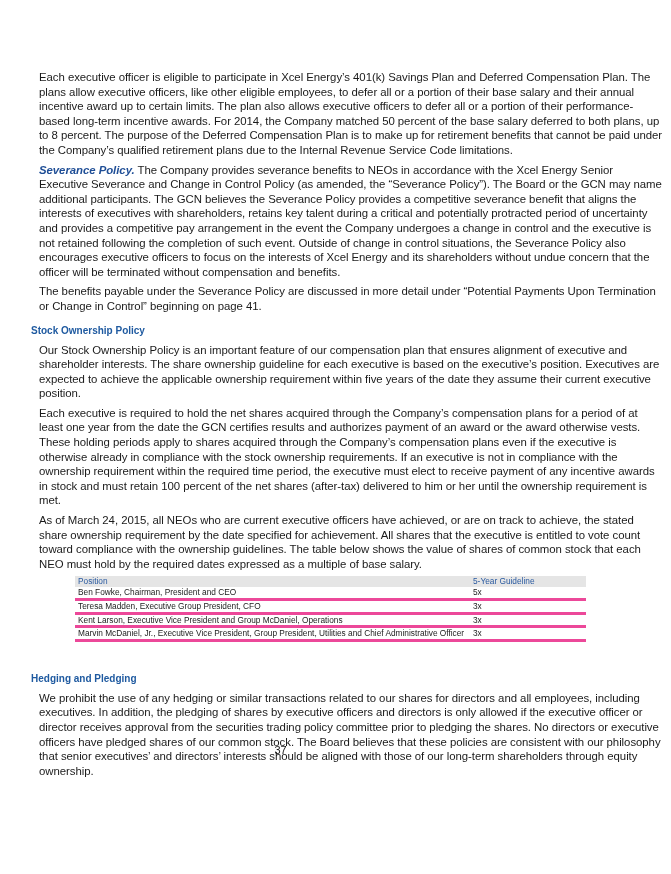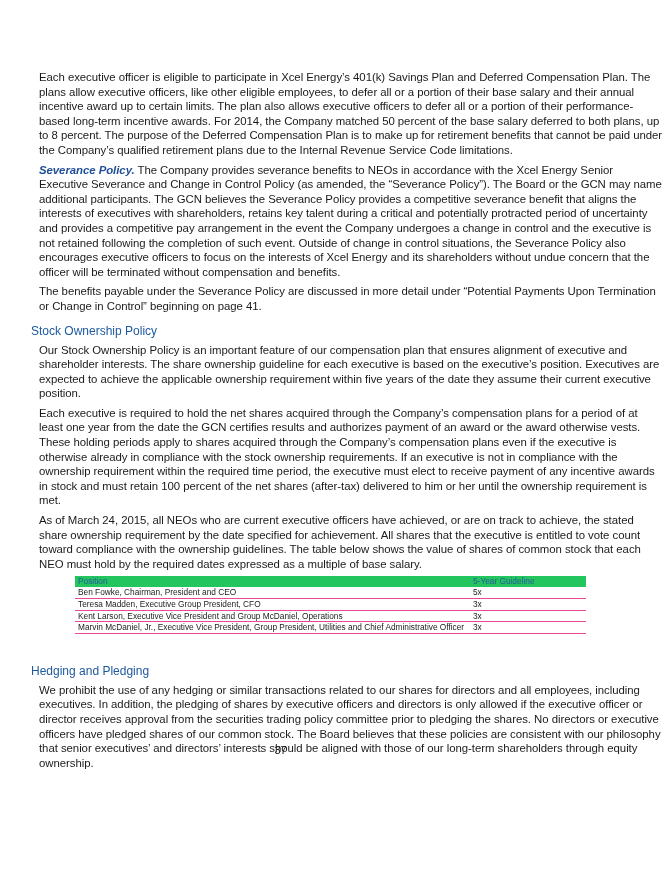--- a/index.html
+++ b/index.html
@@ -27,48 +27,48 @@
       line-height: 14.6px;
       letter-spacing: -0.05px;
     }
     .inline-head {
       color: #1f4e96;
       font-weight: bold;
       font-style: italic;
     }
     h2 {
       margin: 8px 0 3px 0;
-      font-size: 12px;
+      font-size: 10px;
       line-height: 18px;
-      font-weight: normal;
+      font-weight: bold;
       color: #1f5aa0;
     }
     table.guide {
       margin: 5px 0 0 44px;
       width: 511px;
       border-collapse: collapse;
       font-size: 8.3px;
       line-height: 9.6px;
       color: #222;
     }
     table.guide th {
-      background: #22c55e;
+      background: #e5e5e5;
       color: #2a5aa0;
       font-weight: normal;
       text-align: left;
       padding: 0 3px;
       height: 11px;
     }
     table.guide th.gl, table.guide td.gl {
       text-align: left;
       width: 110px;
     }
     table.guide td {
       padding: 1px 3px 0 3px;
-      border-bottom: 1px solid #ec4899;
+      border-bottom: 3px solid #ec4899;
       vertical-align: top;
     }
     table.guide td.gl.bottom {
       vertical-align: bottom;
     }
     table.guide td.gl.top {
       vertical-align: top;
     }
     .hedging {
       margin-top: 28px;

